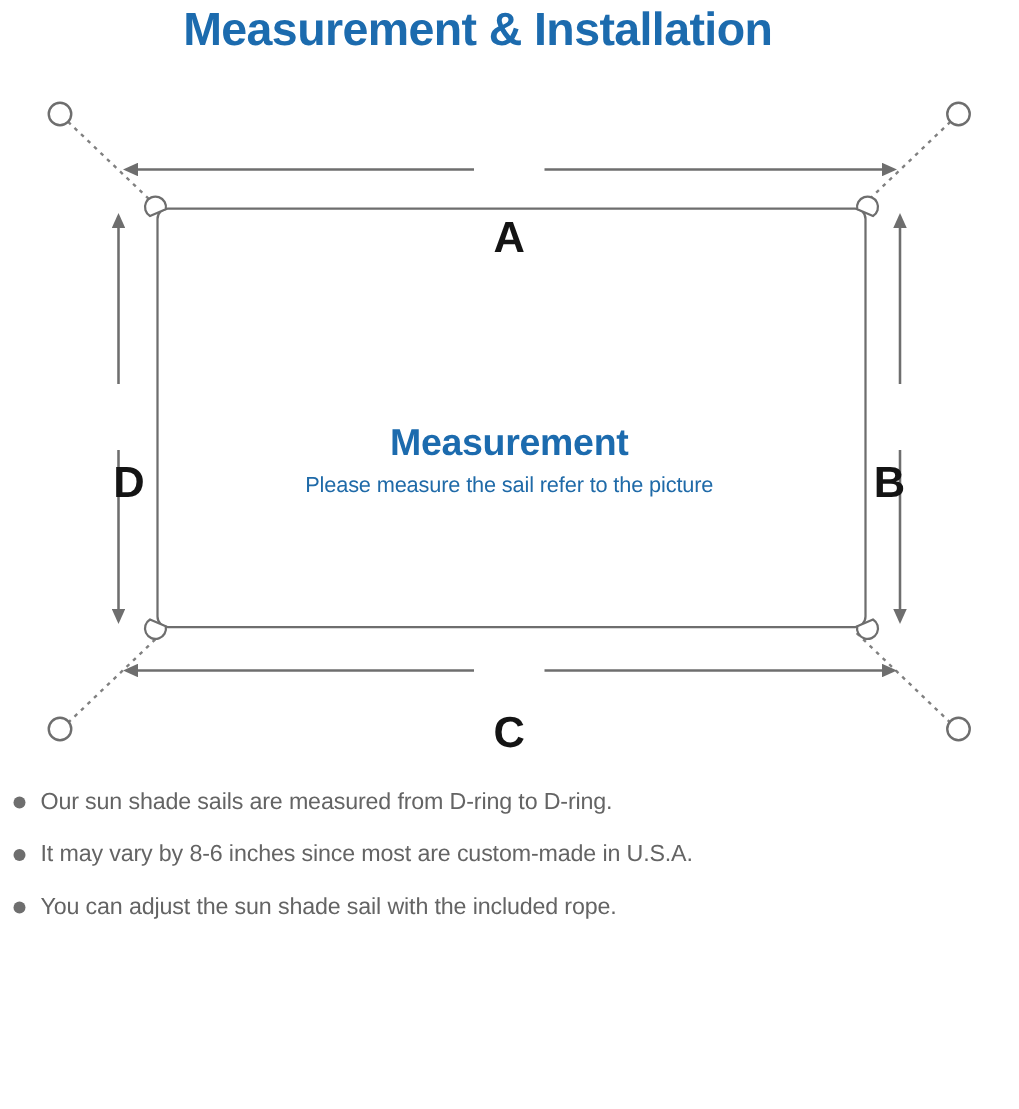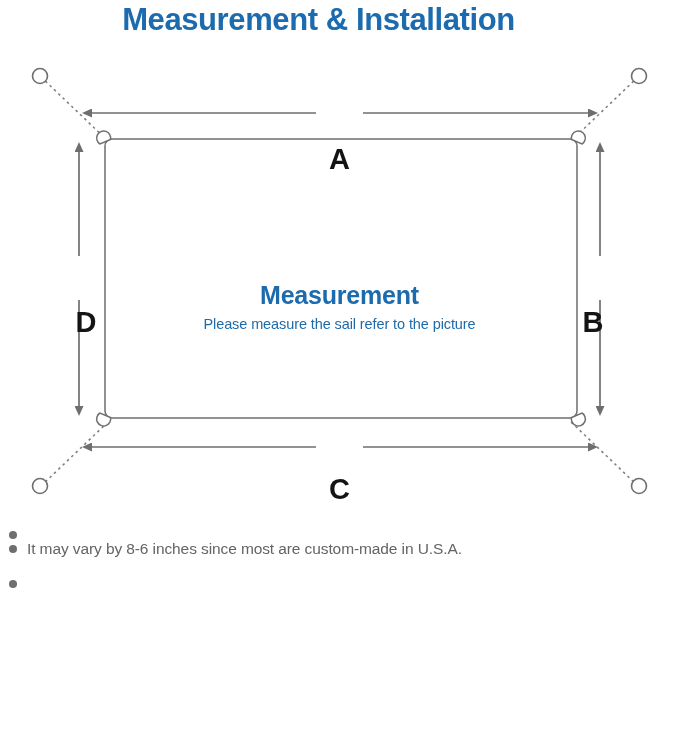--- a/index.html
+++ b/index.html
@@ -177,21 +177,23 @@
 
   <div class="dim-letter" id="dim-a">A</div>
   <div class="dim-letter" id="dim-b">B</div>
   <div class="dim-letter" id="dim-c">C</div>
   <div class="dim-letter" id="dim-d">D</div>
 </div>
 
 <div class="notes">
   <div class="note-row">
     <span class="note-bullet"></span>
+    <span>Our sun shade sails are measured from D-ring to D-ring.</span>
   </div>
   <div class="note-row">
     <span class="note-bullet"></span>
     <span>It may vary by 8-6 inches since most are custom-made in U.S.A.</span>
   </div>
   <div class="note-row">
     <span class="note-bullet"></span>
+    <span>You can adjust the sun shade sail with the included rope.</span>
   </div>
 </div>
 
 </body></html>

